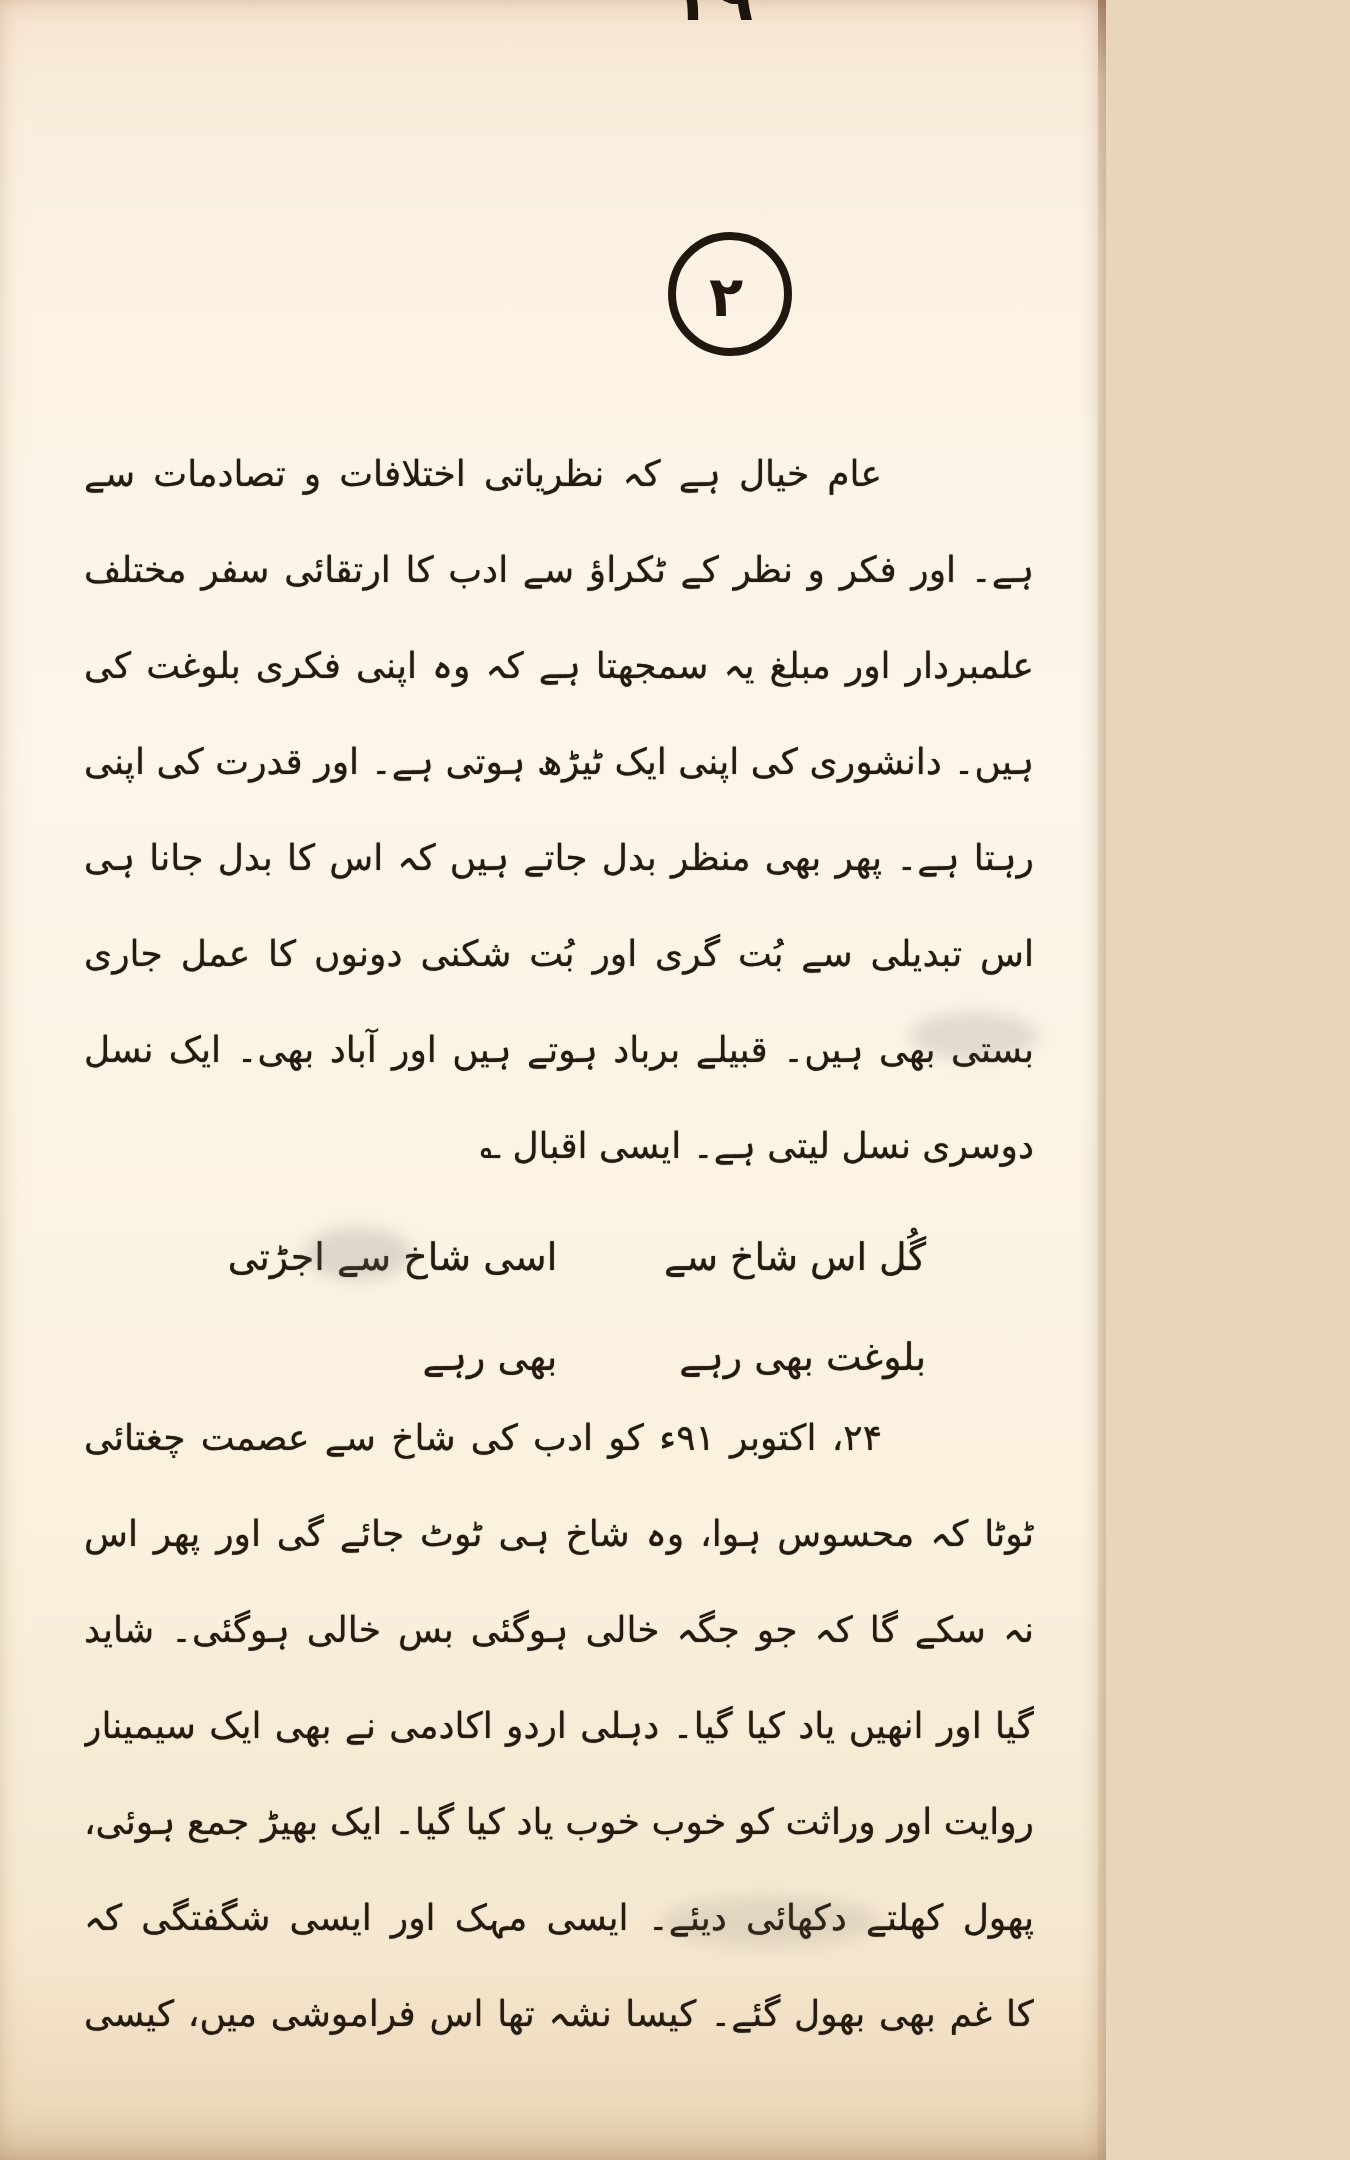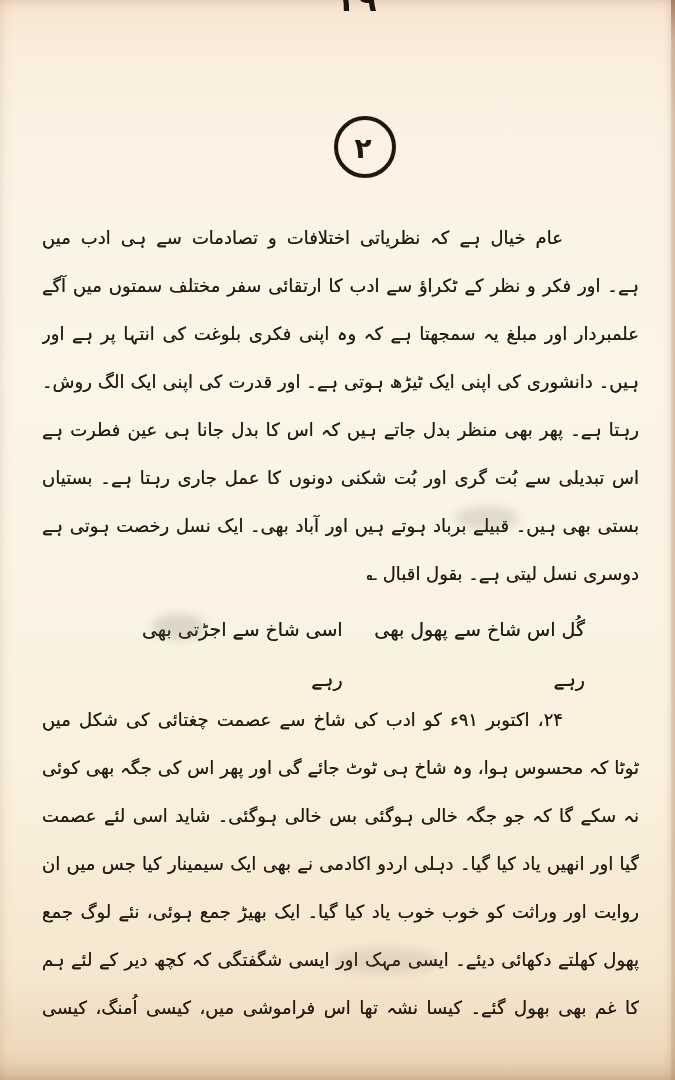--- a/index.html
+++ b/index.html
@@ -4,21 +4,21 @@
 <style>
   html, body { margin: 0; padding: 0; }
   body {
     width: 675px; height: 1080px;
     overflow: hidden;
     font-family: "DejaVu Sans", sans-serif;
     background: #e9d6ba;
   }
   .page {
     position: relative;
-    width: 675px; height: 1080px;
+    width: 553px; height: 1080px;
     overflow: hidden;
     color: #241b10;
     background: linear-gradient(to bottom,
       #f6e4d1 0%, #f9ecdb 4%, #fbf2e3 12%,
       #fcf5e8 35%, #faf1df 70%, #f5e7cf 90%,
       #efdcc0 96%, #e8d2b2 100%);
     box-shadow:
       inset -5px 0 10px -4px rgba(130, 90, 55, 0.35),
       inset 4px 0 10px -6px rgba(160, 120, 80, 0.18),
       inset 0 -16px 22px -10px rgba(140, 100, 55, 0.30),
@@ -112,25 +112,25 @@
   </div>
 
   <div class="para para1">
     <div class="line j first">عام خیال ہے کہ نظریاتی اختلافات و تصادمات سے ہی ادب میں رنگارنگی پیدا ہوتی</div>
     <div class="line j">ہے۔ اور فکر و نظر کے ٹکراؤ سے ادب کا ارتقائی سفر مختلف سمتوں میں آگے بڑھتا ہے۔ ہر نظریہ کا</div>
     <div class="line j">علمبردار اور مبلغ یہ سمجھتا ہے کہ وہ اپنی فکری بلوغت کی انتہا پر ہے اور اسی پر معاملاتِ ادب ختم</div>
     <div class="line j">ہیں۔ دانشوری کی اپنی ایک ٹیڑھ ہوتی ہے۔ اور قدرت کی اپنی ایک الگ روش۔ سب کچھ صحتمند</div>
     <div class="line j">رہتا ہے۔ پھر بھی منظر بدل جاتے ہیں کہ اس کا بدل جانا ہی عین فطرت ہے اور ضروری بھی کہ</div>
     <div class="line j">اس تبدیلی سے بُت گری اور بُت شکنی دونوں کا عمل جاری رہتا ہے۔ بستیاں اجڑتی ہیں اور</div>
     <div class="line j">بستی بھی ہیں۔ قبیلے برباد ہوتے ہیں اور آباد بھی۔ ایک نسل رخصت ہوتی ہے اور اس کی جگہ</div>
-    <div class="line partial">دوسری نسل لیتی ہے۔ بقول اقبال ؎</div>
+    <div class="line partial">دوسری نسل لیتی ہے۔ ایسی اقبال ؎</div>
   </div>
 
   <div class="verse">
-    <span>گُل اس شاخ سے پھول بھی رہے</span>
+    <span>گُل اس شاخ سے بلوغت بھی رہے</span>
     <span>اسی شاخ سے اجڑتی بھی رہے</span>
   </div>
 
   <div class="para para2">
     <div class="line j first">۲۴، اکتوبر ۹۱ء کو ادب کی شاخ سے عصمت چغتائی کی شکل میں ایک ایسا سُرخ گلاب</div>
     <div class="line j">ٹوٹا کہ محسوس ہوا، وہ شاخ ہی ٹوٹ جائے گی اور پھر اس کی جگہ بھی کوئی دوسرا پھول مہک</div>
     <div class="line j">نہ سکے گا کہ جو جگہ خالی ہوگئی بس خالی ہوگئی۔ شاید اسی لئے عصمت کی موت کا غم بہت منایا</div>
     <div class="line j">گیا اور انھیں یاد کیا گیا۔ دہلی اردو اکادمی نے بھی ایک سیمینار کیا جس میں ان کے سرمائے، ان کی</div>
     <div class="line j">روایت اور وراثت کو خوب خوب یاد کیا گیا۔ ایک بھیڑ جمع ہوئی، نئے لوگ جمع ہوئے۔ نئے</div>
     <div class="line j">پھول کھلتے دکھائی دیئے۔ ایسی مہک اور ایسی شگفتگی کہ کچھ دیر کے لئے ہم عصمت کے بچھڑنے</div>

